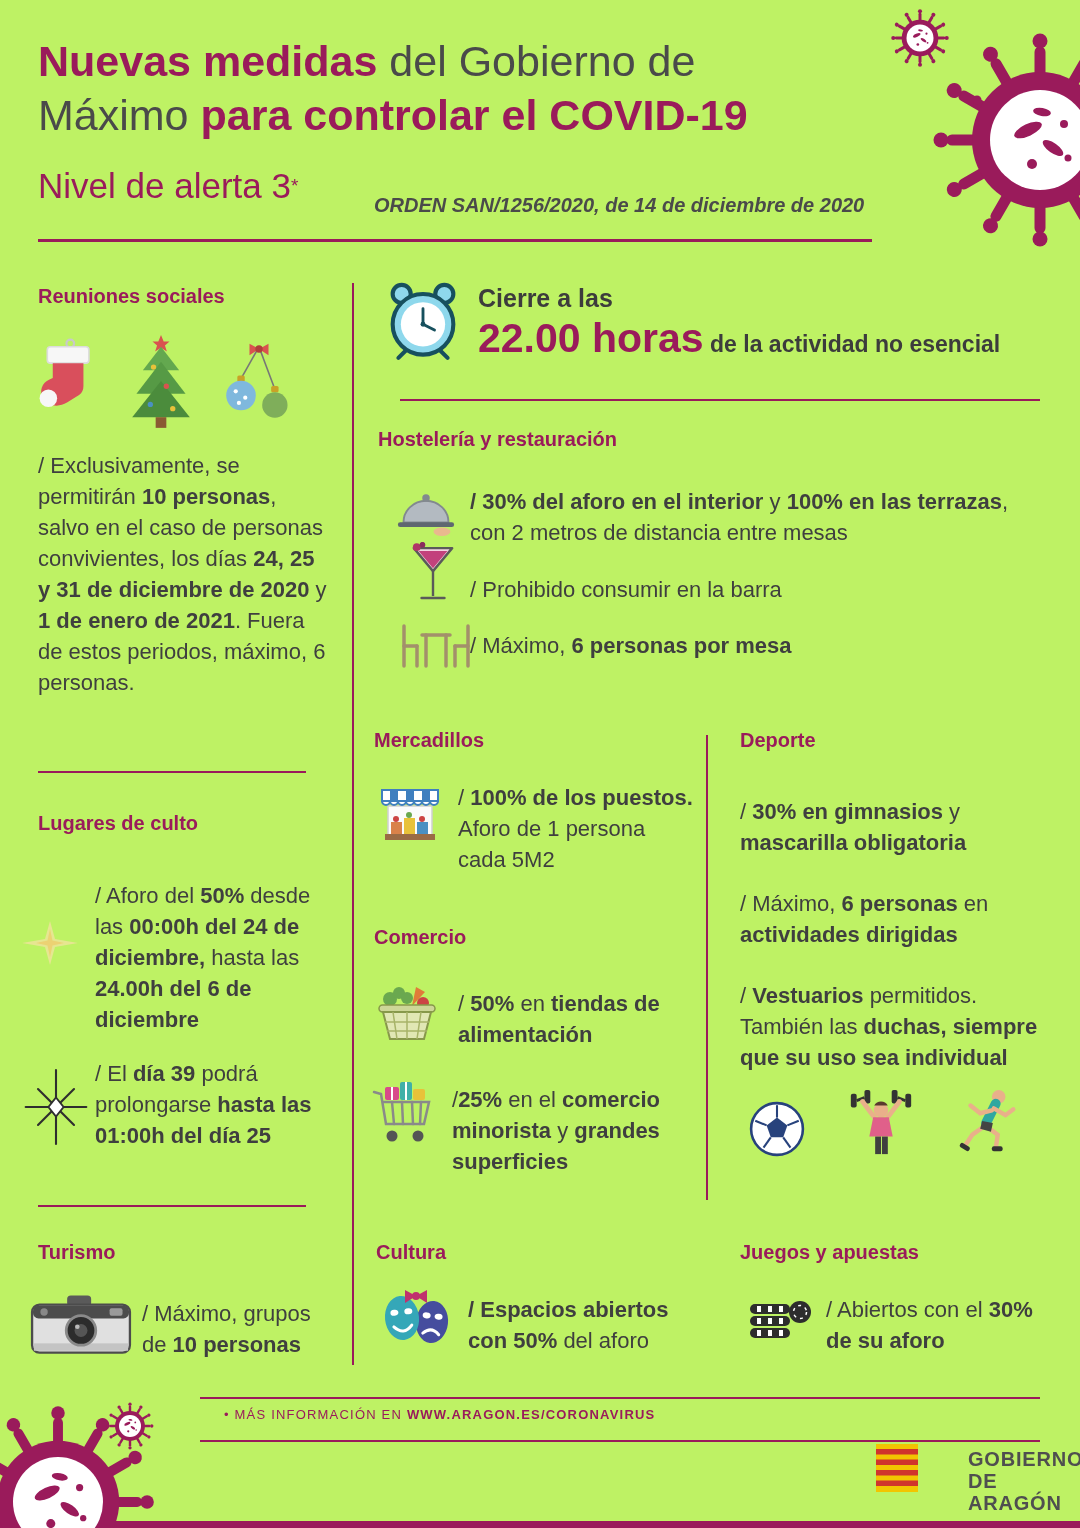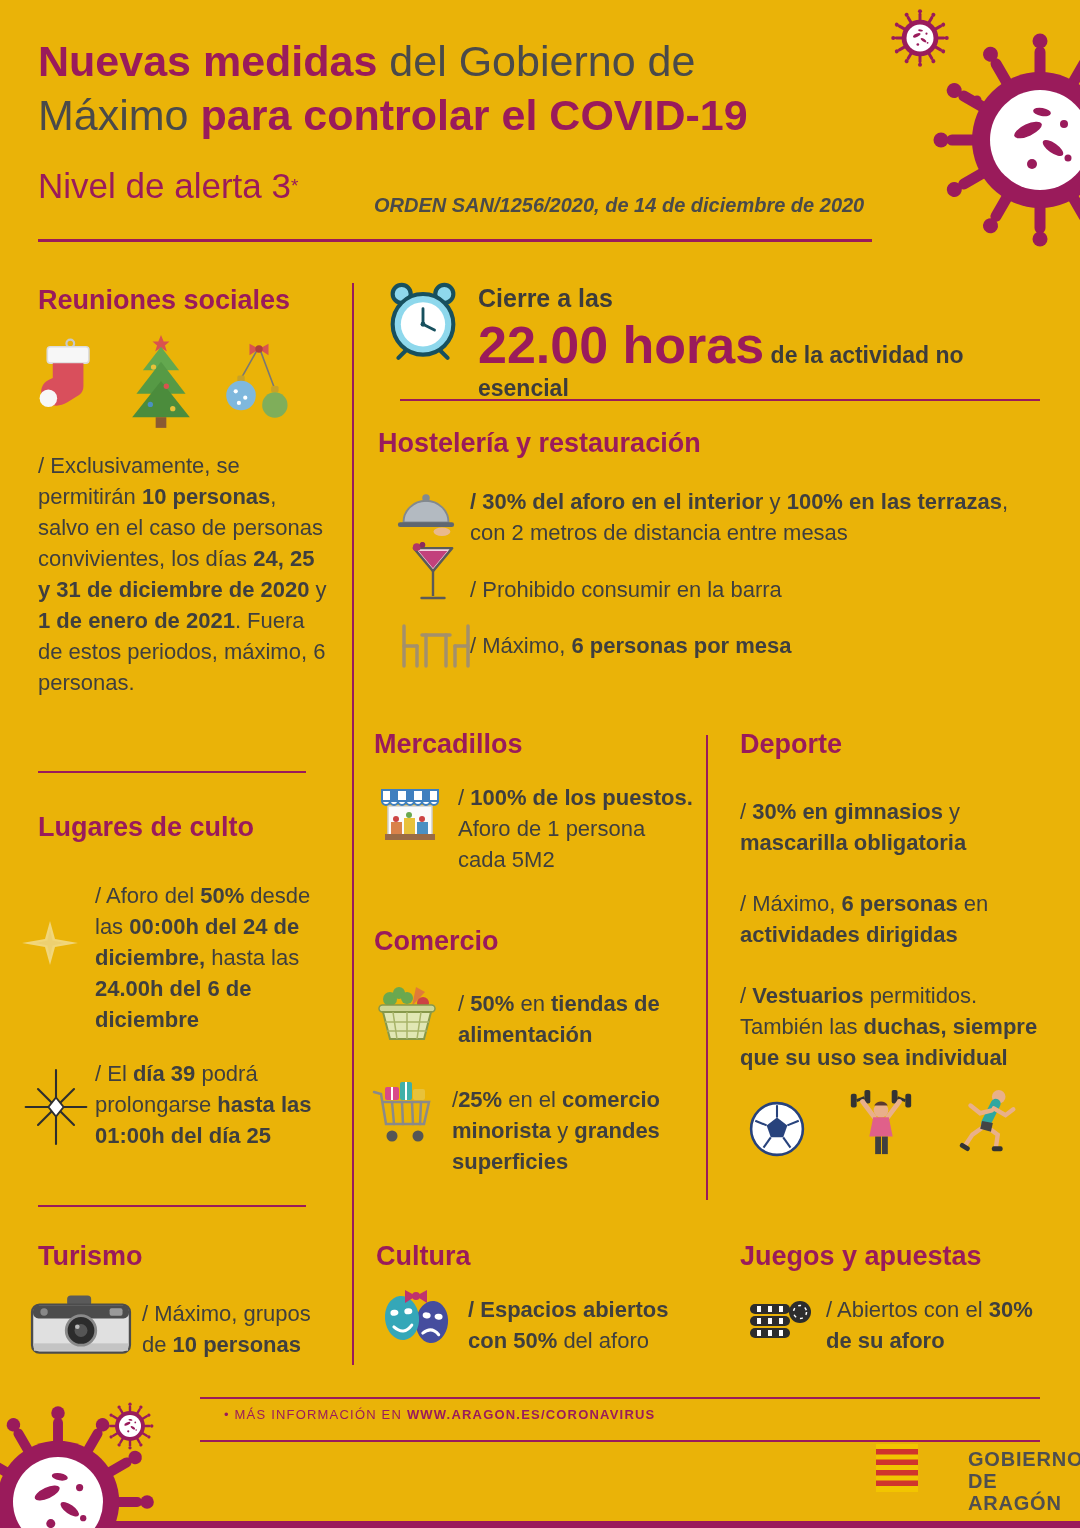--- a/index.html
+++ b/index.html
@@ -1,35 +1,35 @@
 <!DOCTYPE html>
 <html style="--accent: #9a1b5b; --text: #3f3f3f; --clock_blue: #8ed8ec;"><head>
 <meta charset="utf-8">
 <style>
   * { margin:0; padding:0; box-sizing:border-box; }
   body { background:#9e9e9e; }
   #canvas{
     position:relative; width:1080px; height:1528px; margin:0 auto;
-    background:#eab308; overflow:hidden;
+    background:#bef264; overflow:hidden;
     font-family:"Liberation Sans", sans-serif;
     color:var(--text,#3f3f3f);
   }
   .abs{ position:absolute; }
   .bold{ font-weight:700; }
   .title{ font-size:43px; line-height:54px; color:#4a4a4a; font-weight:400; }
   .title .bold{ color:var(--accent,#9a1b5b); }
   .alert-text{ font-size:35px; color:var(--accent,#9a1b5b); }
   .alert-sup{ font-size:19px; color:var(--accent,#9a1b5b); vertical-align:super; }
   .order-ref{ font-size:20px; font-style:italic; font-weight:700; color:#4a4a4a; }
-  .section-title{ font-size:27px; font-weight:700; color:var(--accent,#9a1b5b); }
+  .section-title{ font-size:20px; font-weight:700; color:var(--accent,#9a1b5b); }
   .body-text{ font-size:22px; line-height:31px; }
   .hrule{ position:absolute; background:var(--accent,#9a1b5b); height:2px; }
   .vrule{ position:absolute; background:var(--accent,#9a1b5b); width:2px; }
   .banner-intro{ font-size:25px; font-weight:700; color:#3c3c3c; }
-  .banner-time{ font-size:52px; font-weight:700; color:var(--accent,#9a1b5b);text-align:right; }
+  .banner-time{ font-size:41px; font-weight:700; color:var(--accent,#9a1b5b);text-align:right; }
   .banner-detail{ font-size:23px; font-weight:700; color:#3c3c3c; }
   .footer-info{ font-size:13px; letter-spacing:1.2px; color:var(--accent,#9a1b5b); }
   .footer-info .url{ font-weight:700; }
   .logo-text{ font-size:20px; line-height:22px; font-weight:700; color:#4f4f4f; letter-spacing:0.8px;margin-left:40px; }
 </style>
 </head>
 <body>
 
 <div id="canvas">
 

